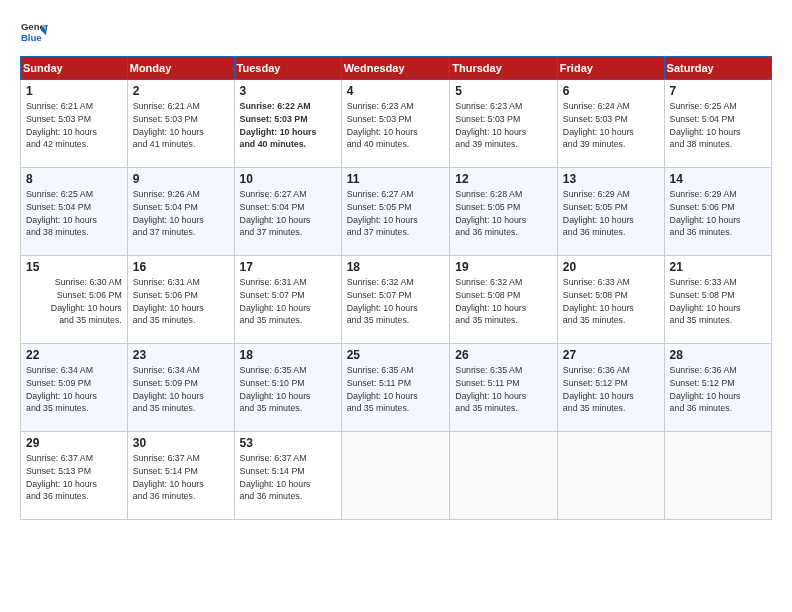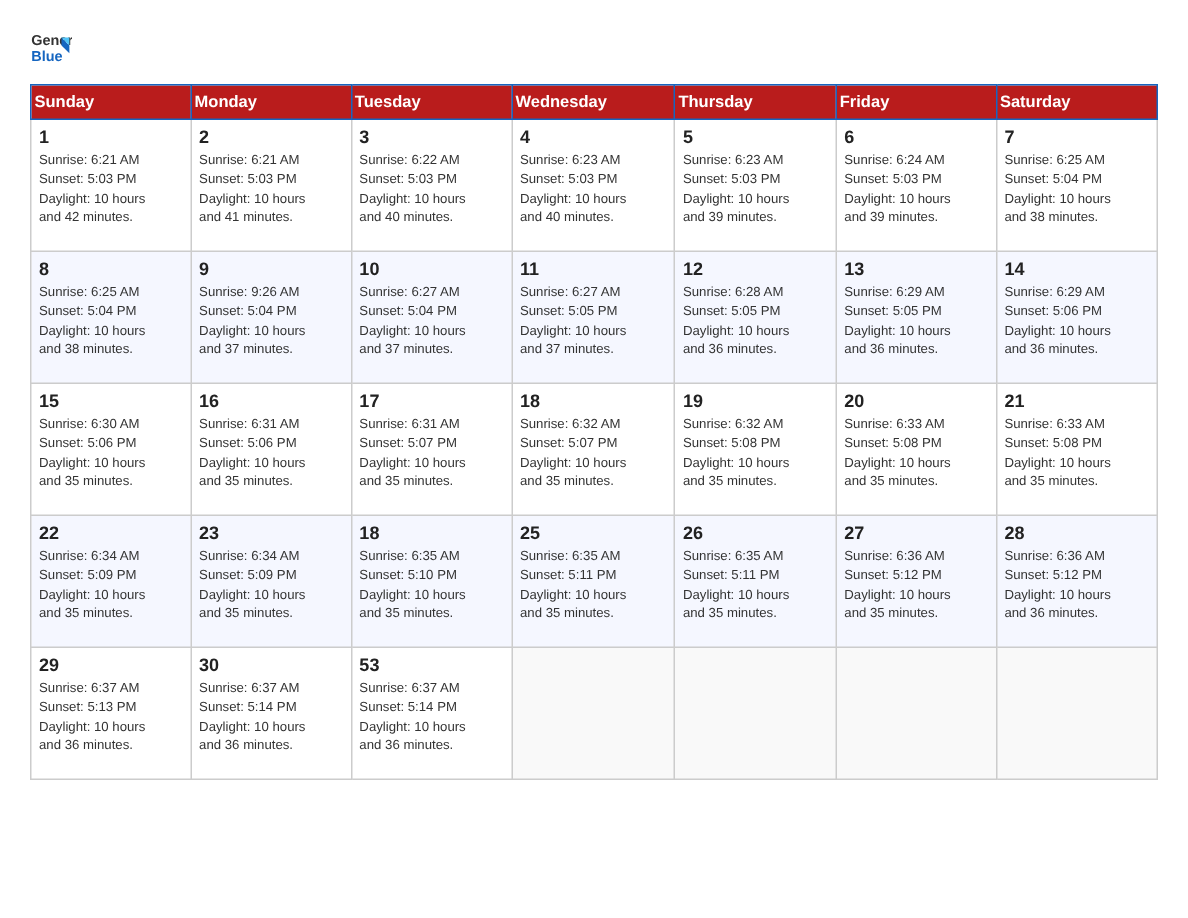--- a/index.html
+++ b/index.html
@@ -129,21 +129,21 @@
           </td>
           <td>
             <span class="day-num">2</span>
             <div class="day-info" style="white-space: pre-line;">Sunrise: 6:21 AM
 Sunset: 5:03 PM
 Daylight: 10 hours
 and 41 minutes.</div>
           </td>
           <td>
             <span class="day-num">3</span>
-            <div class="day-info" style="white-space: pre-line;">Sunrise: 6:22 AM
+            <div class="day-info" style="white-space: pre-line; font-weight: bold;">Sunrise: 6:22 AM
 Sunset: 5:03 PM
 Daylight: 10 hours
 and 40 minutes.</div>
           </td>
           <td>
             <span class="day-num">4</span>
             <div class="day-info" style="white-space: pre-line;">Sunrise: 6:23 AM
 Sunset: 5:03 PM
 Daylight: 10 hours
 and 40 minutes.</div>
@@ -217,21 +217,21 @@
             <span class="day-num">14</span>
             <div class="day-info" style="white-space: pre-line;">Sunrise: 6:29 AM
 Sunset: 5:06 PM
 Daylight: 10 hours
 and 36 minutes.</div>
           </td>
         </tr>
         <tr>
           <td>
             <span class="day-num">15</span>
-            <div class="day-info" style="white-space: pre-line;">Sunrise: 6:30 AM
+            <div class="day-info" style="white-space: pre-line; text-align: right;">Sunrise: 6:30 AM
 Sunset: 5:06 PM
 Daylight: 10 hours
 and 35 minutes.</div>
           </td>
           <td>
             <span class="day-num">16</span>
             <div class="day-info" style="white-space: pre-line;">Sunrise: 6:31 AM
 Sunset: 5:06 PM
 Daylight: 10 hours
 and 35 minutes.</div>

